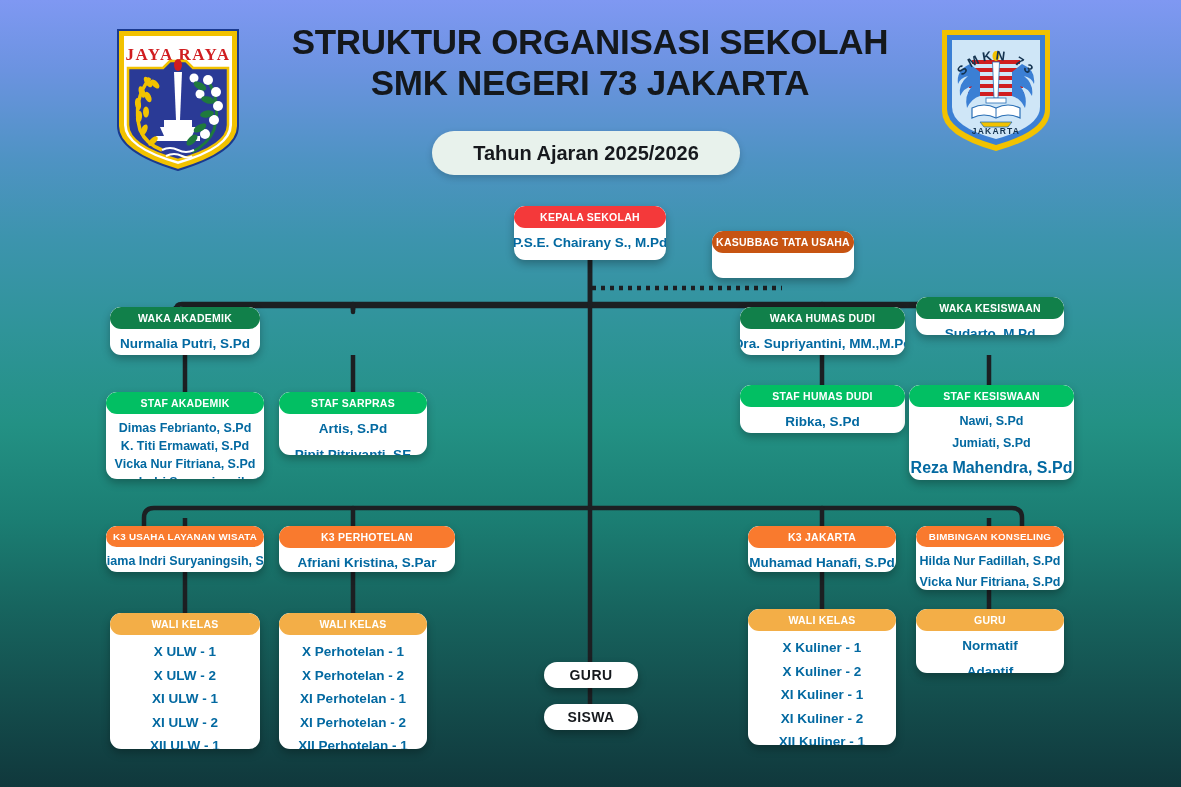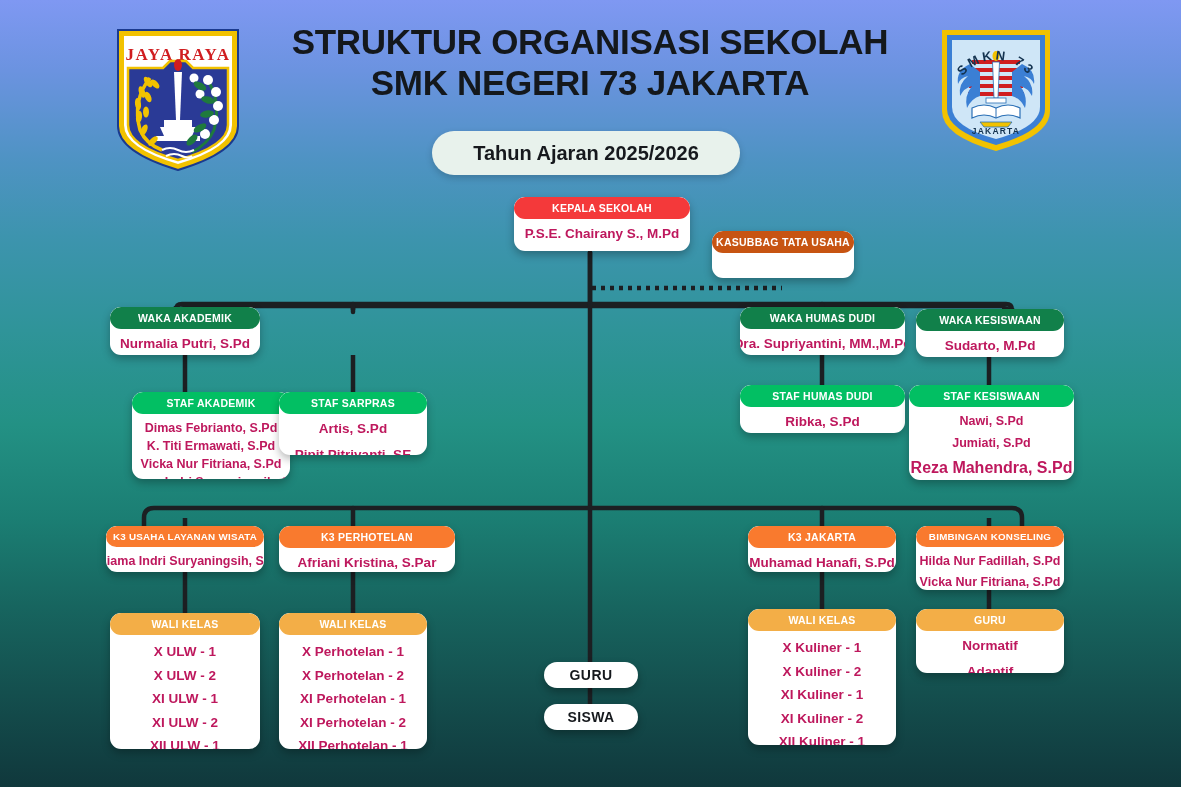--- a/index.html
+++ b/index.html
@@ -74,21 +74,21 @@
     white-space: nowrap;
   }
   .node .body {
     flex: 1;
     display: flex; flex-direction: column;
     align-items: center; justify-content: center;
     padding: 5px 7px 7px;
     gap: 2px;
   }
   .node .body .row {
-    color: #be185d;
+    color: #0369a1;
     font-weight: 700;
     font-size: 13.5px;
     line-height: 1.45;
     white-space: nowrap;
     text-align: center;
   }
   .node.multi .body { gap: 0px; }
 
   
   .hdr.red     { background: #f4393a; }
@@ -271,21 +271,21 @@
     </g>
 
     <g stroke="#1c1f22" stroke-width="4.5" fill="none">
       <line x1="185" y1="572" x2="185" y2="614"></line>
       <line x1="353" y1="572" x2="353" y2="614"></line>
       <line x1="822" y1="572" x2="822" y2="610"></line>
       <line x1="989" y1="590" x2="989" y2="610"></line>
     </g>
   </svg>
 
-  <div class="node" style="left:514px; top:197px; width:176px; height:54px;justify-content:flex-end;">
+  <div class="node" style="left:514px; top:206px; width:152px; height:54px;justify-content:flex-end;">
     <div class="hdr red">KEPALA SEKOLAH</div>
     <div class="body">
       <div class="row">P.S.E. Chairany S., M.Pd</div>
     </div>
   </div>
 
   <div class="node" style="left:712px; top:231px; width:142px; height:47px;">
     <div class="hdr brown">KASUBBAG TATA USAHA</div>
     <div class="body"></div>
   </div>
@@ -298,28 +298,28 @@
   </div>
 
 
   <div class="node" style="left:740px; top:307px; width:165px; height:48px;">
     <div class="hdr dgreen">WAKA HUMAS DUDI</div>
     <div class="body">
       <div class="row">Dra. Supriyantini, MM.,M.Pd</div>
     </div>
   </div>
 
-  <div class="node" style="left:916px; top:309px; width:148px; height:48px;">
+  <div class="node" style="left:916px; top:297px; width:148px; height:38px;">
     <div class="hdr dgreen">WAKA KESISWAAN</div>
     <div class="body">
       <div class="row">Sudarto, M.Pd</div>
     </div>
   </div>
 
-  <div class="node multi" style="left:106px; top:392px; width:158px; height:87px;margin-left:26px;">
+  <div class="node multi" style="left:106px; top:392px; width:158px; height:87px;">
     <div class="hdr lgreen">STAF AKADEMIK</div>
     <div class="body">
       <div class="row" style="font-size:12.5px">Dimas Febrianto, S.Pd</div>
       <div class="row" style="font-size:12.5px">K. Titi Ermawati, S.Pd</div>
       <div class="row" style="font-size:12.5px">Vicka Nur Fitriana, S.Pd</div>
       <div class="row" style="font-size:12.5px">Riama Indri Suryaningsih, SE</div>
     </div>
   </div>
 
   <div class="node" style="left:279px; top:392px; width:148px; height:63px;">

